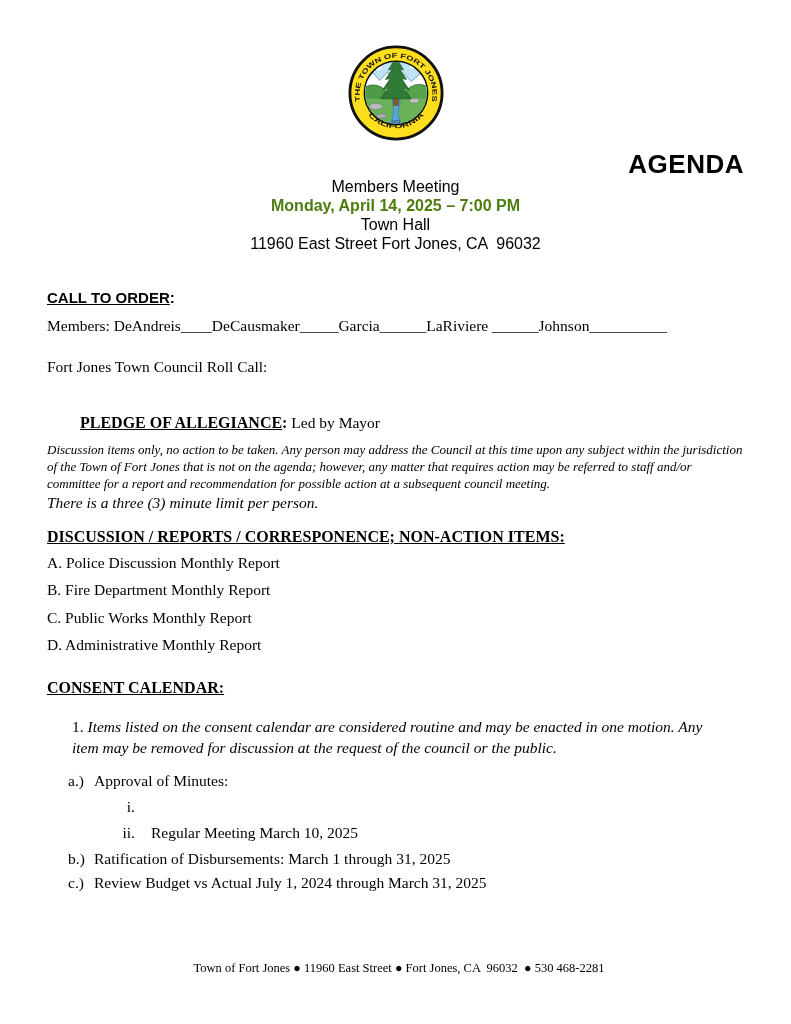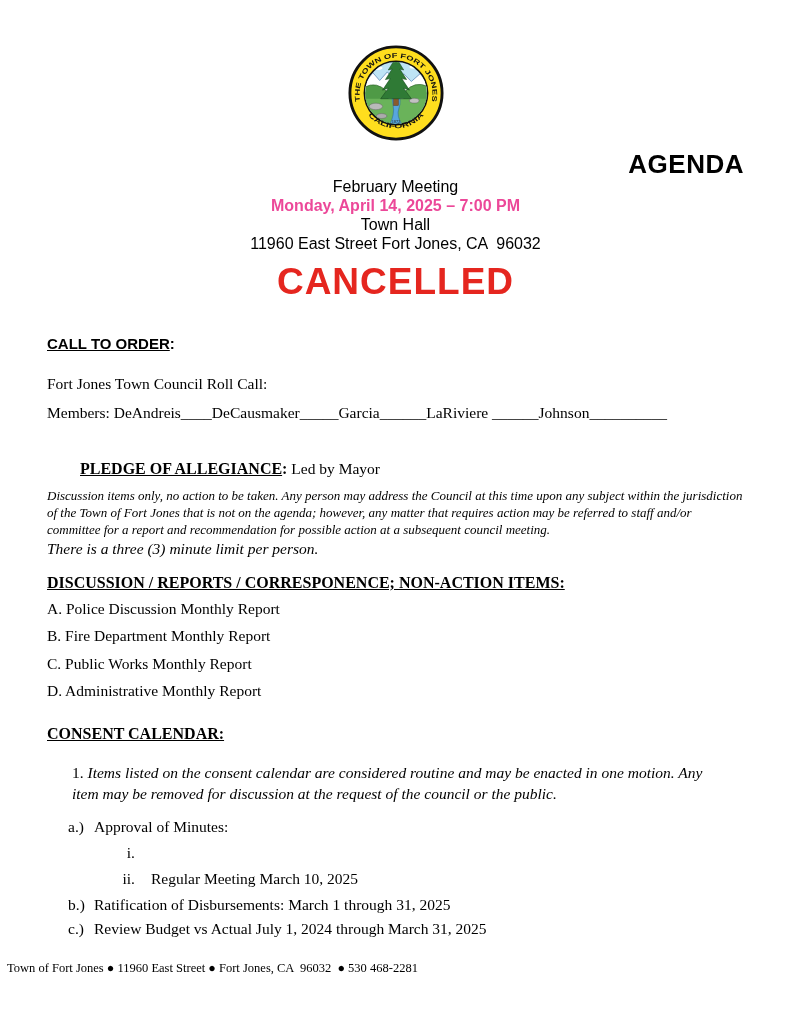--- a/index.html
+++ b/index.html
@@ -12,21 +12,21 @@
   .center { text-align:center; }
   .pre { white-space:pre-wrap; }
 
   
   .seal-wrap { text-align:center; margin-bottom:6px; }
   .doc-title {
     font-family:"Liberation Sans", sans-serif; font-weight:bold;
     font-size:26px; line-height:1.05; letter-spacing:0.5px;text-align:right;
   }
   .hdr-line { font-family:"Liberation Sans", sans-serif; font-size:16px; line-height:1.18; }
-  .hdr-date { font-weight:bold; color:#ec4899; }
+  .hdr-date { font-weight:bold; color:#4d7c0f; }
   .status-line {
     font-family:"Liberation Sans", sans-serif; font-weight:bold;
     font-size:37px; line-height:1.0; color:#E5261F; letter-spacing:1px;
     margin-top:9px;
   }
 
   
   .h-sans {
     font-family:"Liberation Sans", sans-serif; font-weight:bold; font-size:15px;
     margin-top:35px;
@@ -51,21 +51,21 @@
   .consent-h { margin-top:24px; }
   .consent-note { margin:19px 0 0 25px; width:650px; font-size:15.5px; line-height:1.36; }
   .consent-list { margin-top:13px; }
   .c-row { display:flex; margin-left:21px; font-size:15.5px; line-height:1.3; margin-top:3px; }
   .c-label { width:26px; flex:0 0 auto; }
   .c-sub { display:flex; margin-left:58px; font-size:15.5px; line-height:1.3; margin-top:6px; margin-bottom:6px; }
   .c-sub .c-label { width:30px; text-align:right; margin-right:16px; }
 
   .doc-footer {
     position:absolute; left:0; right:0; bottom:48px;
-    text-align:left; font-size:12.5px;padding-left:7px;
+    text-align:center; font-size:12.5px;padding-left:7px;
   }
 </style>
 </head>
 <body>
 
 <div class="page">
 
   <div class="seal-wrap">
     <svg width="96" height="96" viewBox="0 0 100 100" aria-hidden="true">
       <circle cx="50" cy="50" r="48" fill="#FFDE1E" stroke="#111111" stroke-width="3"></circle>
@@ -93,30 +93,29 @@
       <text font-size="7" font-weight="bold" fill="#111111" font-family="Liberation Sans, sans-serif">
         <textPath href="#arcTop" startOffset="50%" text-anchor="middle" lengthAdjust="spacingAndGlyphs" textLength="134">THE TOWN OF FORT JONES</textPath>
       </text>
       <text font-size="7" font-weight="bold" fill="#111111" font-family="Liberation Sans, sans-serif">
         <textPath href="#arcBot" startOffset="50%" text-anchor="middle" lengthAdjust="spacingAndGlyphs" textLength="66">CALIFORNIA</textPath>
       </text>
     </svg>
   </div>
 
   <div class="center doc-title">AGENDA</div>
-  <div class="center hdr-line">February Meeting</div>
+  <div class="center hdr-line">Members Meeting</div>
   <div class="center hdr-line hdr-date">Monday, April 14, 2025 – 7:00 PM</div>
   <div class="center hdr-line">Town Hall</div>
   <div class="center hdr-line pre">11960 East Street Fort Jones, CA  96032</div>
-  <div class="center status-line">CANCELLED</div>
 
   <div class="h-sans"><span class="u">CALL TO ORDER</span><span>:</span></div>
 
+  <div class="body-line members pre">Members: DeAndreis____DeCausmaker_____Garcia______LaRiviere ______Johnson__________</div>
   <div class="body-line rollcall">Fort Jones Town Council Roll Call:</div>
-  <div class="body-line members pre">Members: DeAndreis____DeCausmaker_____Garcia______LaRiviere ______Johnson__________</div>
 
   <div class="body-line pledge"><span class="h-serif"><span class="u">PLEDGE OF ALLEGIANCE</span><span>:</span></span><span class="pre"> Led by Mayor</span></div>
 
   <div class="pubcom-p italic">Discussion items only, no action to be taken. Any person may address the Council at this time upon any subject within the jurisdiction of the Town of Fort Jones that is not on the agenda; however, any matter that requires action may be referred to staff and/or committee for a report and recommendation for possible action at a subsequent council meeting.</div>
   <div class="pubcom-note italic">There is a three (3) minute limit per person.</div>
 
   <div class="disc-h h-serif"><span class="u">DISCUSSION / REPORTS / CORRESPONENCE; NON-ACTION ITEMS:</span></div>
   <div class="disc-list">
     <div class="disc-item">A. Police Discussion Monthly Report</div>
     <div class="disc-item">B. Fire Department Monthly Report</div>

